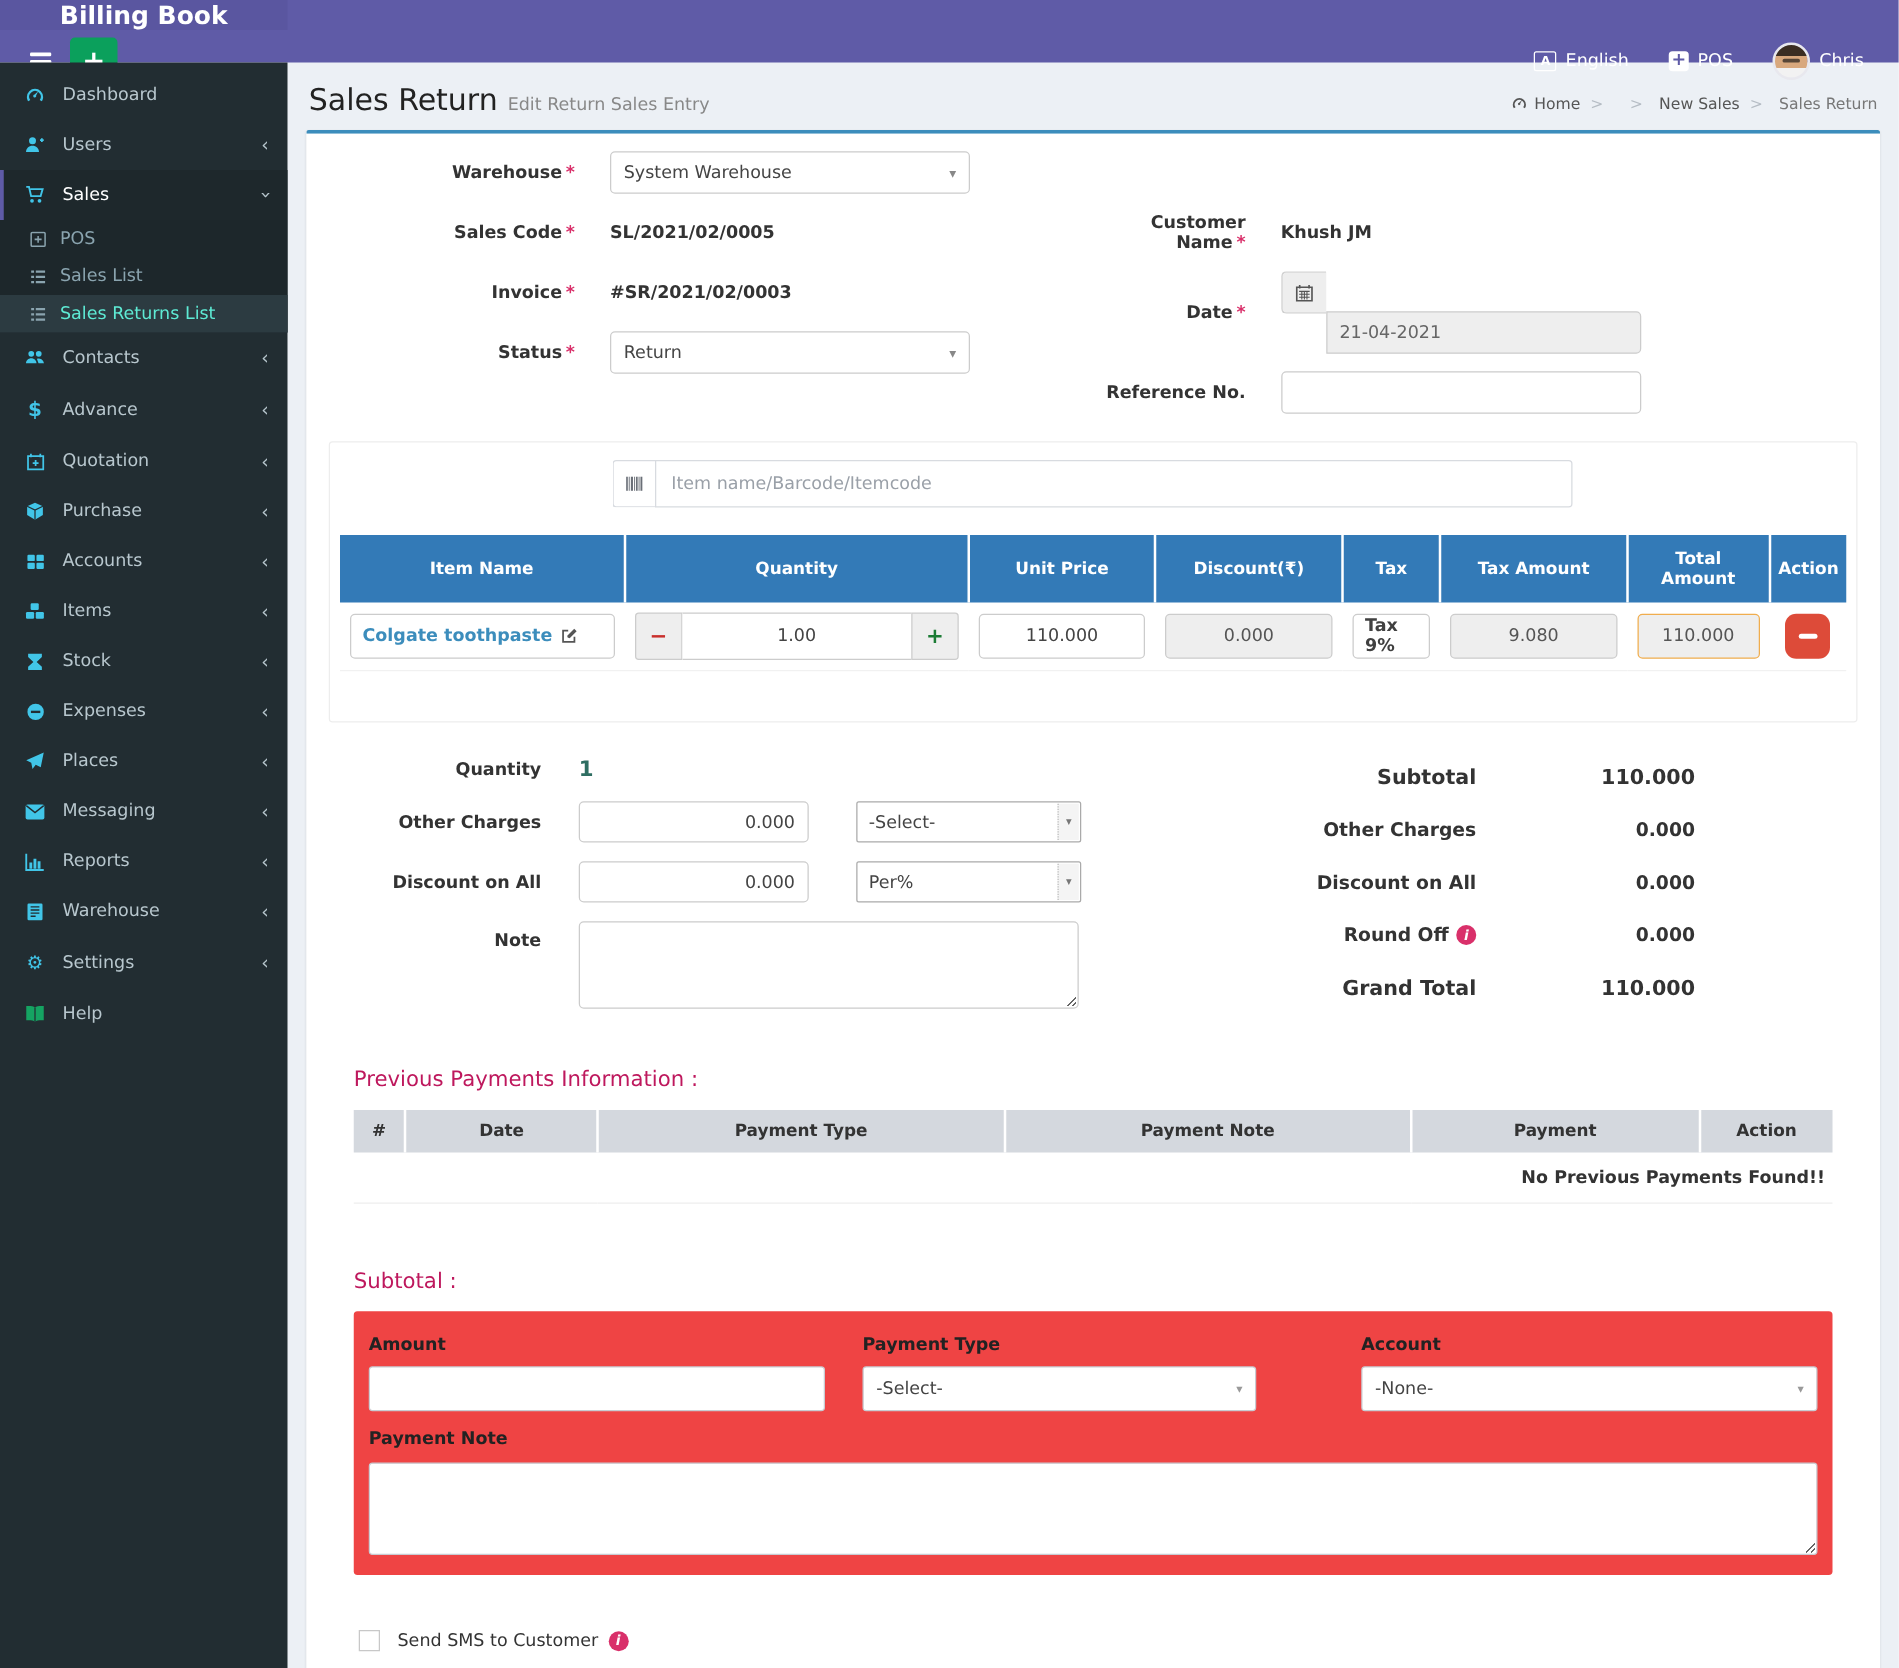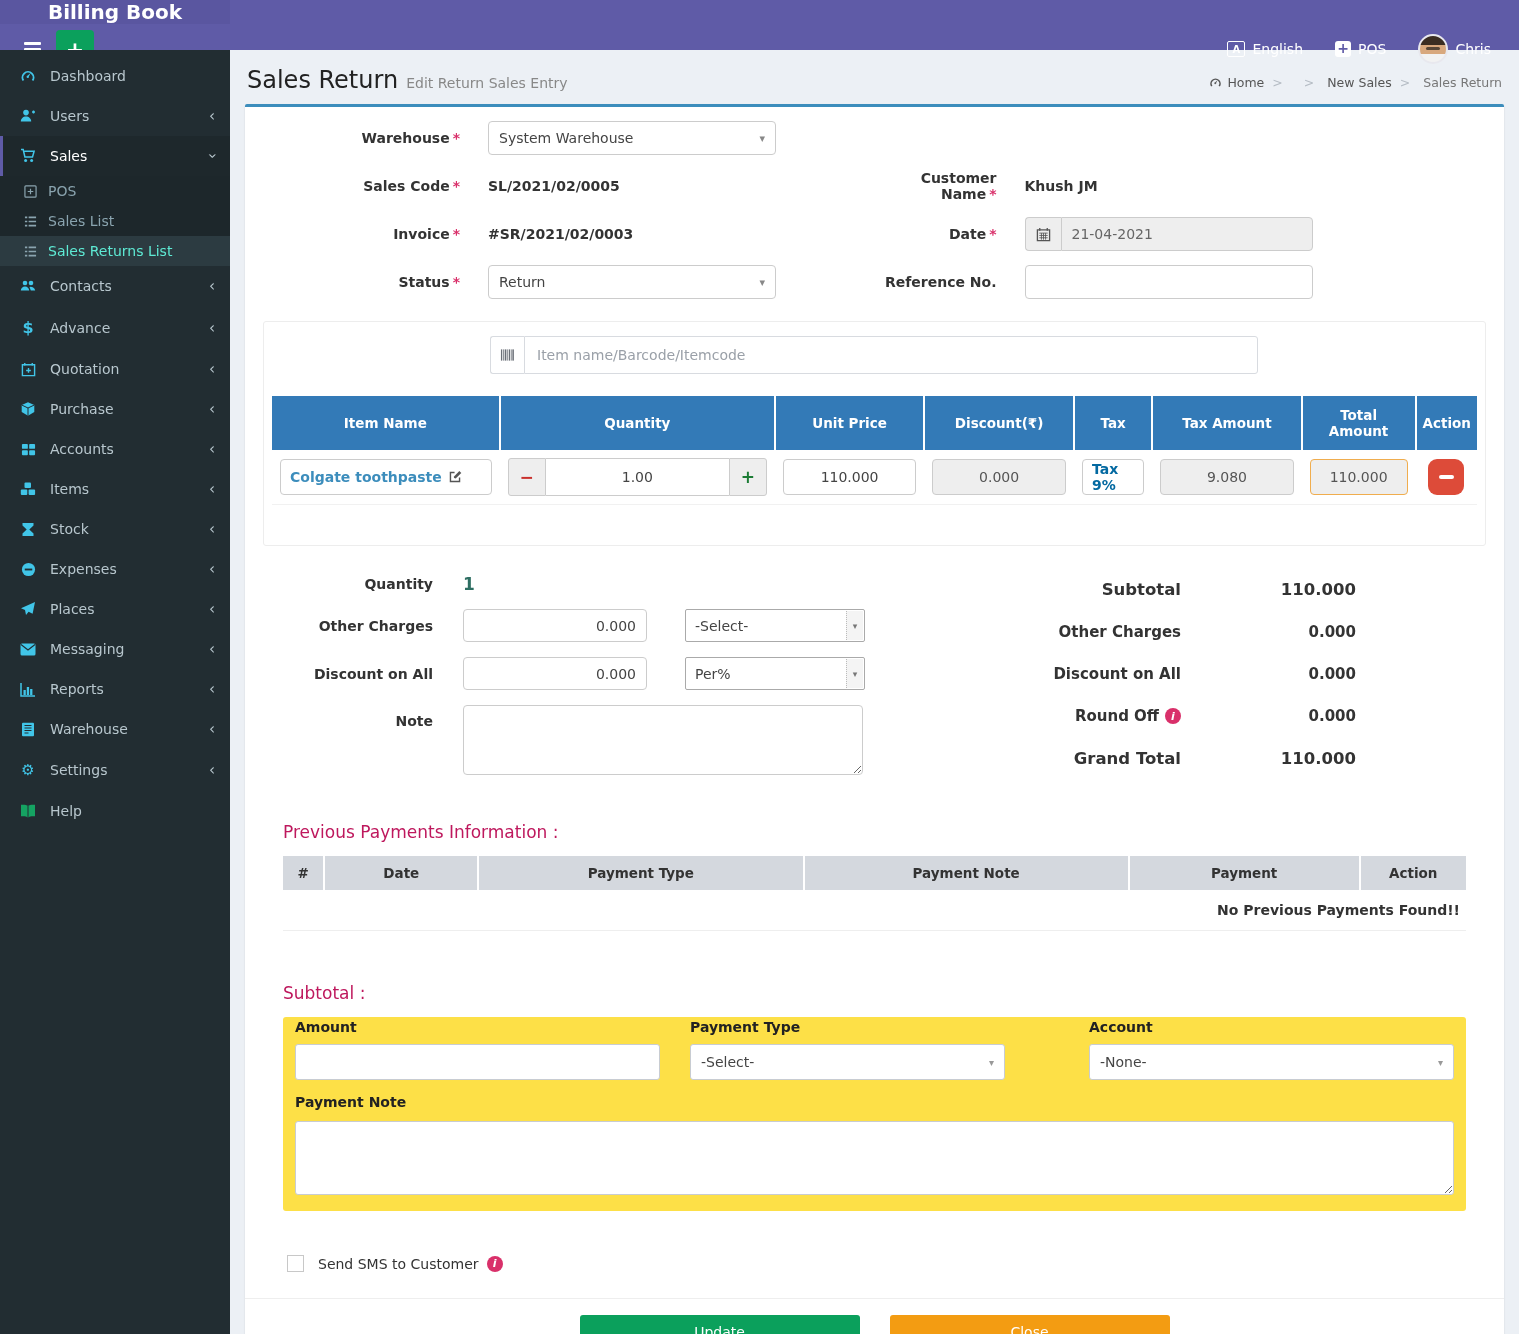--- a/index.html
+++ b/index.html
@@ -71,21 +71,21 @@
   .sel2 { width: 288px; height: 34px; border: 1px solid #ccc; border-radius: 4px; background: #fff;
           display: flex; align-items: center; padding: 0 10px; cursor: pointer; color: #444; }
   .sel2 .caret { margin-left: auto; color: #888; font-size: 11px; }
   .txt { height: 34px; border: 1px solid #ccc; border-radius: 4px; padding: 0 10px; font: inherit; color: #444; background:#fff; }
   .w288 { width: 288px; }
   .date-group { display: flex; margin-left: 20px; }
   .date-addon { width: 36px; height: 34px; background: #eee; border: 1px solid #ccc; border-right: none;
                 border-radius: 4px 0 0 4px; display: flex; align-items: center; justify-content: center; }
   .date-addon svg { fill: #555; }
   .date-input { width: 252px; height: 34px; border: 1px solid #ccc; border-radius: 0 4px 4px 0;
-                background: #eee; color: #666; padding: 0 10px; font: inherit; }
+                background: #eee; color: #666; padding: 0 10px; font: inherit; margin-top: 32px; }
   
   .items-panel { border: 1px solid #ededed; border-radius: 3px; margin: 8px 0 18px 0; padding: 14px 8px 40px 8px; }
   .search-group { display: flex; width: 768px; margin: 0 auto 22px 218px; }
   .search-addon { width: 34px; height: 38px; background: #fff; border: 1px solid #d8dbe0; border-right: none;
                   border-radius: 3px 0 0 3px; display: flex; align-items: center; justify-content: center; }
   .search-addon svg { fill: #6a6f77; }
   .search-input { flex: 1; height: 38px; border: 1px solid #d8dbe0; border-radius: 0 3px 3px 0; padding: 0 12px; font: inherit; color: #555; }
   .search-input::placeholder { color: #9aa0a8; }
   table.items { width: 100%; border-collapse: collapse; }
   table.items th { background: #337ab7; color: #fff; font-size: 13.5px; font-weight: bold; text-align: center;
@@ -100,21 +100,21 @@
   .qty-btn { width: 38px; background: #eee; border: 1px solid #ccc; display: flex; align-items: center;
              justify-content: center; font-size: 17px; font-weight: bold; cursor: pointer; }
   .qty-btn.minus { color: #c9302c; border-radius: 3px 0 0 3px; }
   .qty-btn.plus  { color: #1c7c35; border-radius: 0 3px 3px 0; }
   .qty-input { flex: 1; border: 1px solid #ccc; border-left: none; border-right: none; text-align: center;
                font: inherit; color: #444; width: 60px; }
   .cell-input { width: 100%; height: 36px; border: 1px solid #ccc; border-radius: 4px; text-align: center;
                 font: inherit; color: #444; }
   .cell-input.disabled { background: #eee; color: #555; }
   .cell-input.total { background: #eee; border: 1px solid #f0ad4e; color: #555; }
-  .tax-link { color: #0369a1; font-weight: bold; cursor: pointer; }
+  .tax-link { color: #404040; font-weight: bold; cursor: pointer; }
   .del-btn { width: 36px; height: 36px; background: #dd4b39; border-radius: 9px; display: flex; align-items: center;
              justify-content: center; cursor: pointer; margin: 0 auto; }
   .del-btn i { width: 15px; height: 3.5px; background: #fff; border-radius: 2px; }
   
   .summary { display: flex; padding: 10px 0 14px 0; }
   .sum-left { width: 53%; }
   .srow { display: flex; align-items: center; margin-bottom: 15px; }
   .slabel { width: 170px; text-align: right; font-weight: bold; color: #333; flex-shrink: 0; }
   .qty-total { font-size: 17px; font-weight: bold; color: #2e6e62; margin-left: 30px; }
   .sum-input { width: 184px; height: 33px; border: 1px solid #ccc; border-radius: 4px; text-align: right;
@@ -134,21 +134,21 @@
   .info-ic { width: 16px; height: 16px; border-radius: 50%; background: #d9306a; color: #fff; font-size: 11px;
              font-weight: bold; display: inline-flex; align-items: center; justify-content: center; font-style: italic; }
   
   .section-heading { color: #be185d; font-size: 17px; margin: 16px 20px 14px 20px; }
   .pp-table { width: calc(100% - 40px); margin: 0 20px; border-collapse: collapse; }
   .pp-table th { background: #d4d8de; color: #333; font-weight: bold; font-size: 13.5px; text-align: center;
                  padding: 9px 6px; border-left: 2px solid #fff; }
   .pp-table th:first-child { border-left: none; }
   .pp-table td { text-align: right; font-weight: bold; padding: 12px 6px; border-bottom: 1px solid #eee; }
   
-  .pay-panel { background: #fde047; border-radius: 3px; margin: 0 20px 10px 20px; padding: 2px 12px 16px 12px; }
+  .pay-panel { background: #ef4444; border-radius: 3px; margin: 0 20px 10px 20px; padding: 19px 12px 16px 12px; }
   .pay-row { display: flex; }
   .pay-field { display: flex; flex-direction: column; }
   .pay-label { font-weight: bold; color: #222; margin-bottom: 9px; }
   .pay-input { width: 365px; height: 36px; border: 1px solid #c8ccd2; border-radius: 3px; font: inherit; padding: 0 10px; }
   .pay-sel { height: 36px; background: #fff; border: 1px solid #c8ccd2; border-radius: 3px; display: flex;
              align-items: center; padding: 0 10px; color: #444; cursor: pointer; }
   .pay-sel .caret { margin-left: auto; color: #999; font-size: 10px; }
   .gap1 { width: 30px; } .gap2 { width: 84px; }
   .w315 { width: 315px; } .w365 { width: 365px; }
   .pay-note-area { width: 100%; height: 74px; border: 1px solid #c8ccd2; border-radius: 3px; font: inherit;

